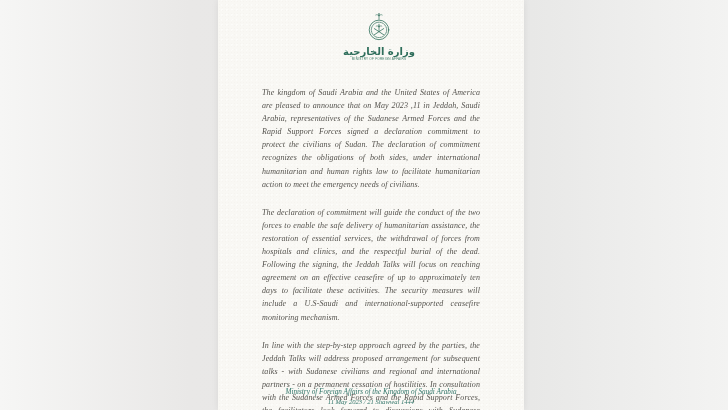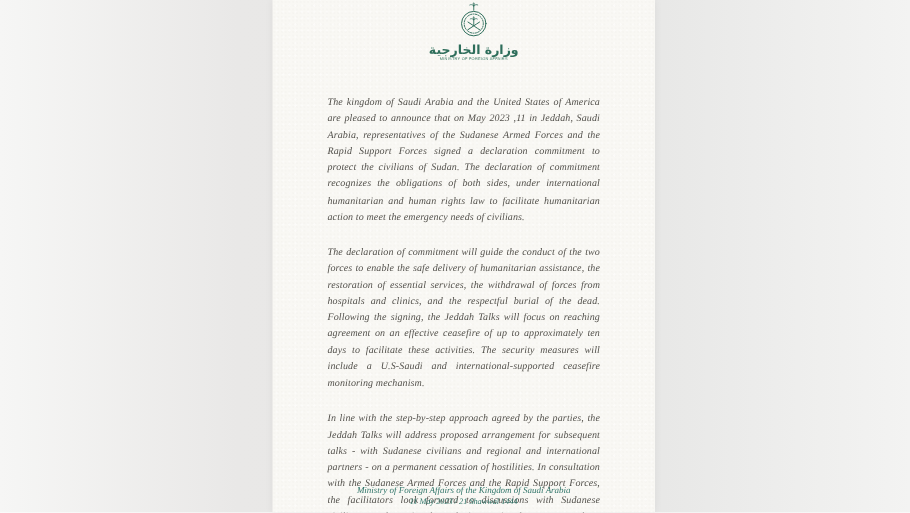--- a/index.html
+++ b/index.html
@@ -26,21 +26,21 @@
     height: 410px;
     background-color: #f9f8f4;
     background-image:
       radial-gradient(rgba(90,85,70,0.018) 1px, transparent 1px),
       radial-gradient(rgba(255,255,255,0.5) 1px, transparent 1px);
     background-size: 3px 3px, 5px 5px;
     background-position: 0 0, 1px 2px;
     box-shadow: 0 0 7px rgba(0,0,0,0.07);
   }
   .logo {
-    padding-top: 2px;
+    padding-top: 13px;
     text-align: center;
     color: #2e6e5b;
     margin-left: 16px;
   }
   .emblem {
     display: block;
     margin: 0 auto;
     width: 36px;
     height: 32px;
   }

